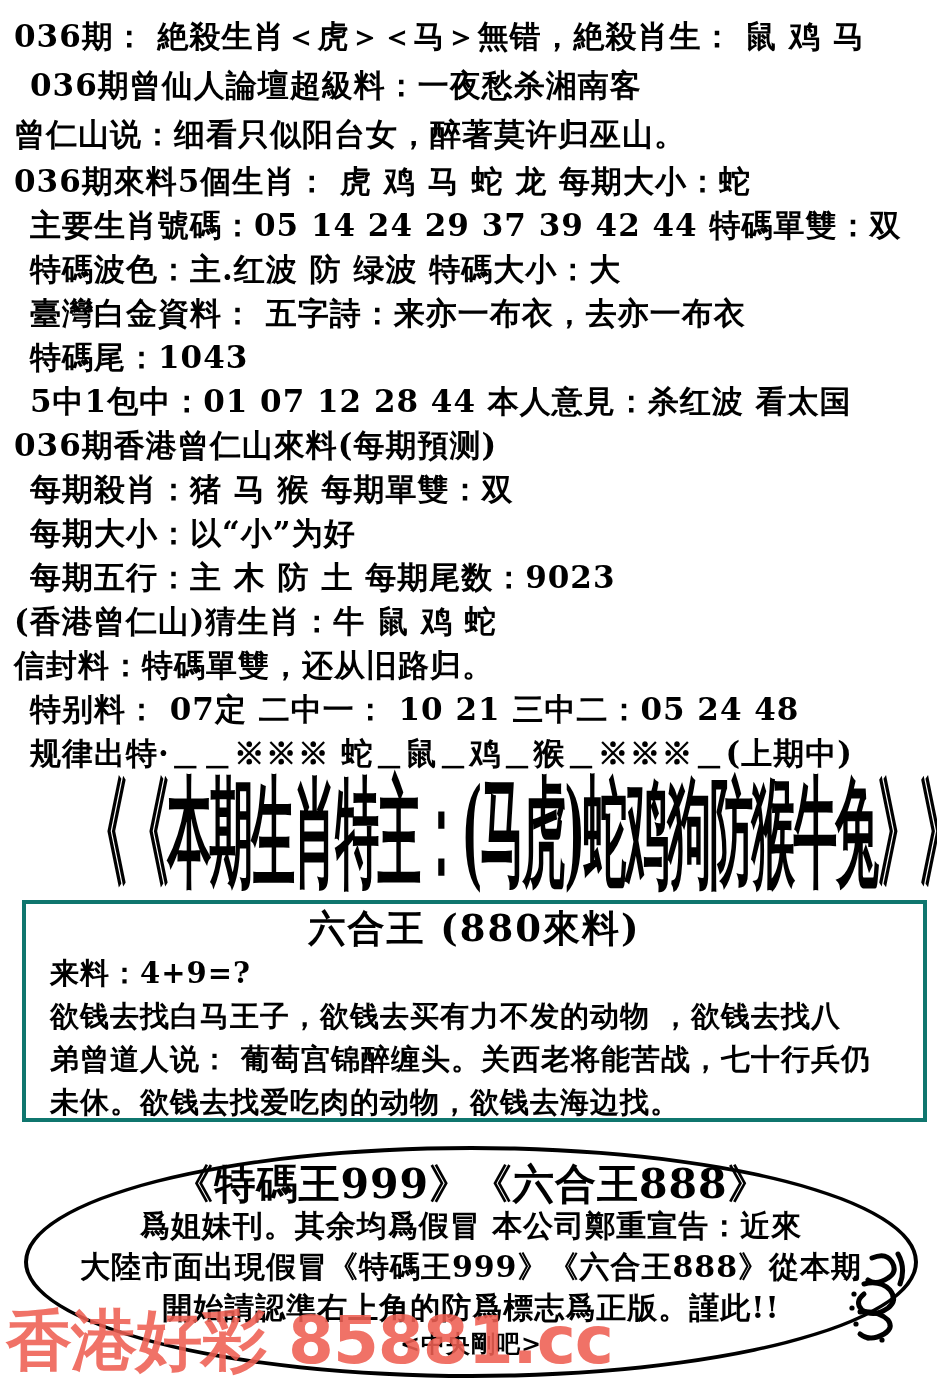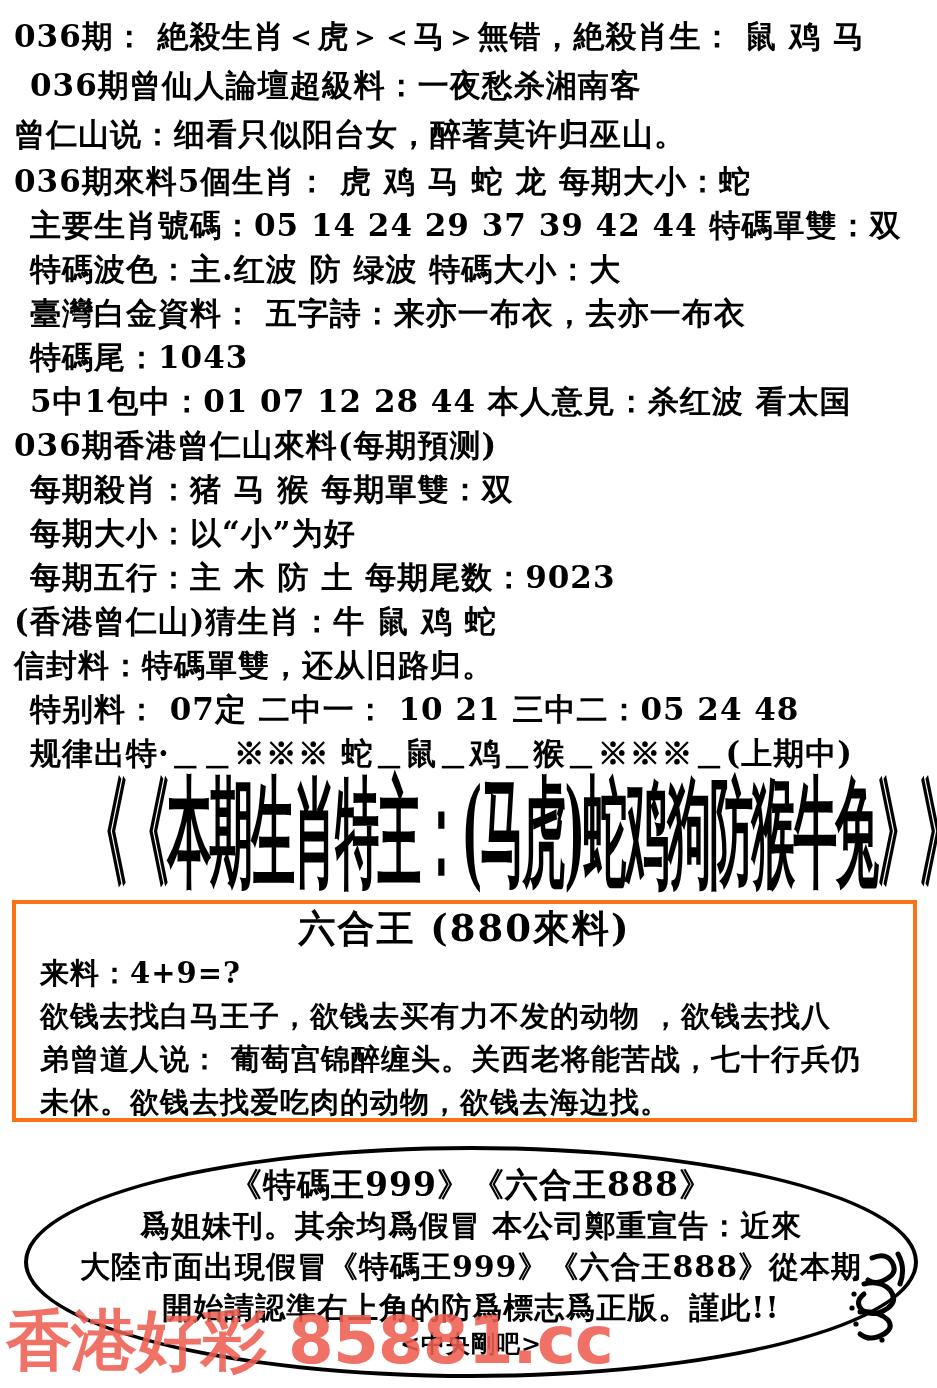--- a/index.html
+++ b/index.html
@@ -23,43 +23,43 @@
     position:absolute;top:754px;left:0;width:937px;height:140px;
     text-align:center;white-space:nowrap;overflow:visible;
   }
   .headline span{
     display:inline-block;font-size:52px;font-weight:bold;
     transform:scale(0.84,2.30);transform-origin:top center;
     letter-spacing:-2px;
   }
   
   .liu-box{
-    position:absolute;top:900px;left:12px;width:897px;height:214px;
-    border:4px solid #f97316;background:#fff;
+    position:absolute;top:900px;left:22px;width:897px;height:214px;
+    border:4px solid #0f766e;background:#fff;
   }
   .box-title{
     text-align:center;font-size:37px;font-weight:bold;
     height:48px;line-height:48px;letter-spacing:2px;
   }
   .box-line{
     font-size:29px;font-weight:bold;letter-spacing:1px;
     height:43px;line-height:43px;white-space:nowrap;padding-left:24px;
   }
   
   .notice{
     position:absolute;top:1146px;left:24px;width:886px;height:224px;
     border:4px solid #000;border-radius:50%;
     display:flex;flex-direction:column;align-items:center;justify-content:center;
     background:#fff;
   }
   .nl{
     font-size:30px;font-weight:bold;letter-spacing:1px;
     height:41px;line-height:41px;white-space:nowrap;
   }
-  .nl.first{font-size:33px;}
+  .nl.first{font-size:41px;}
   .nl.footer{font-size:24px;height:32px;line-height:32px;}
   
   .seal{position:absolute;left:842px;top:1250px;width:66px;height:100px;z-index:3;}
   
   .watermark{
     position:absolute;left:6px;top:1296px;z-index:5;
     font-family:"DejaVu Sans","Liberation Sans",sans-serif;
     font-weight:bold;font-size:66px;letter-spacing:-1px;white-space:nowrap;
     color:rgba(238,95,82,0.88);
   }

